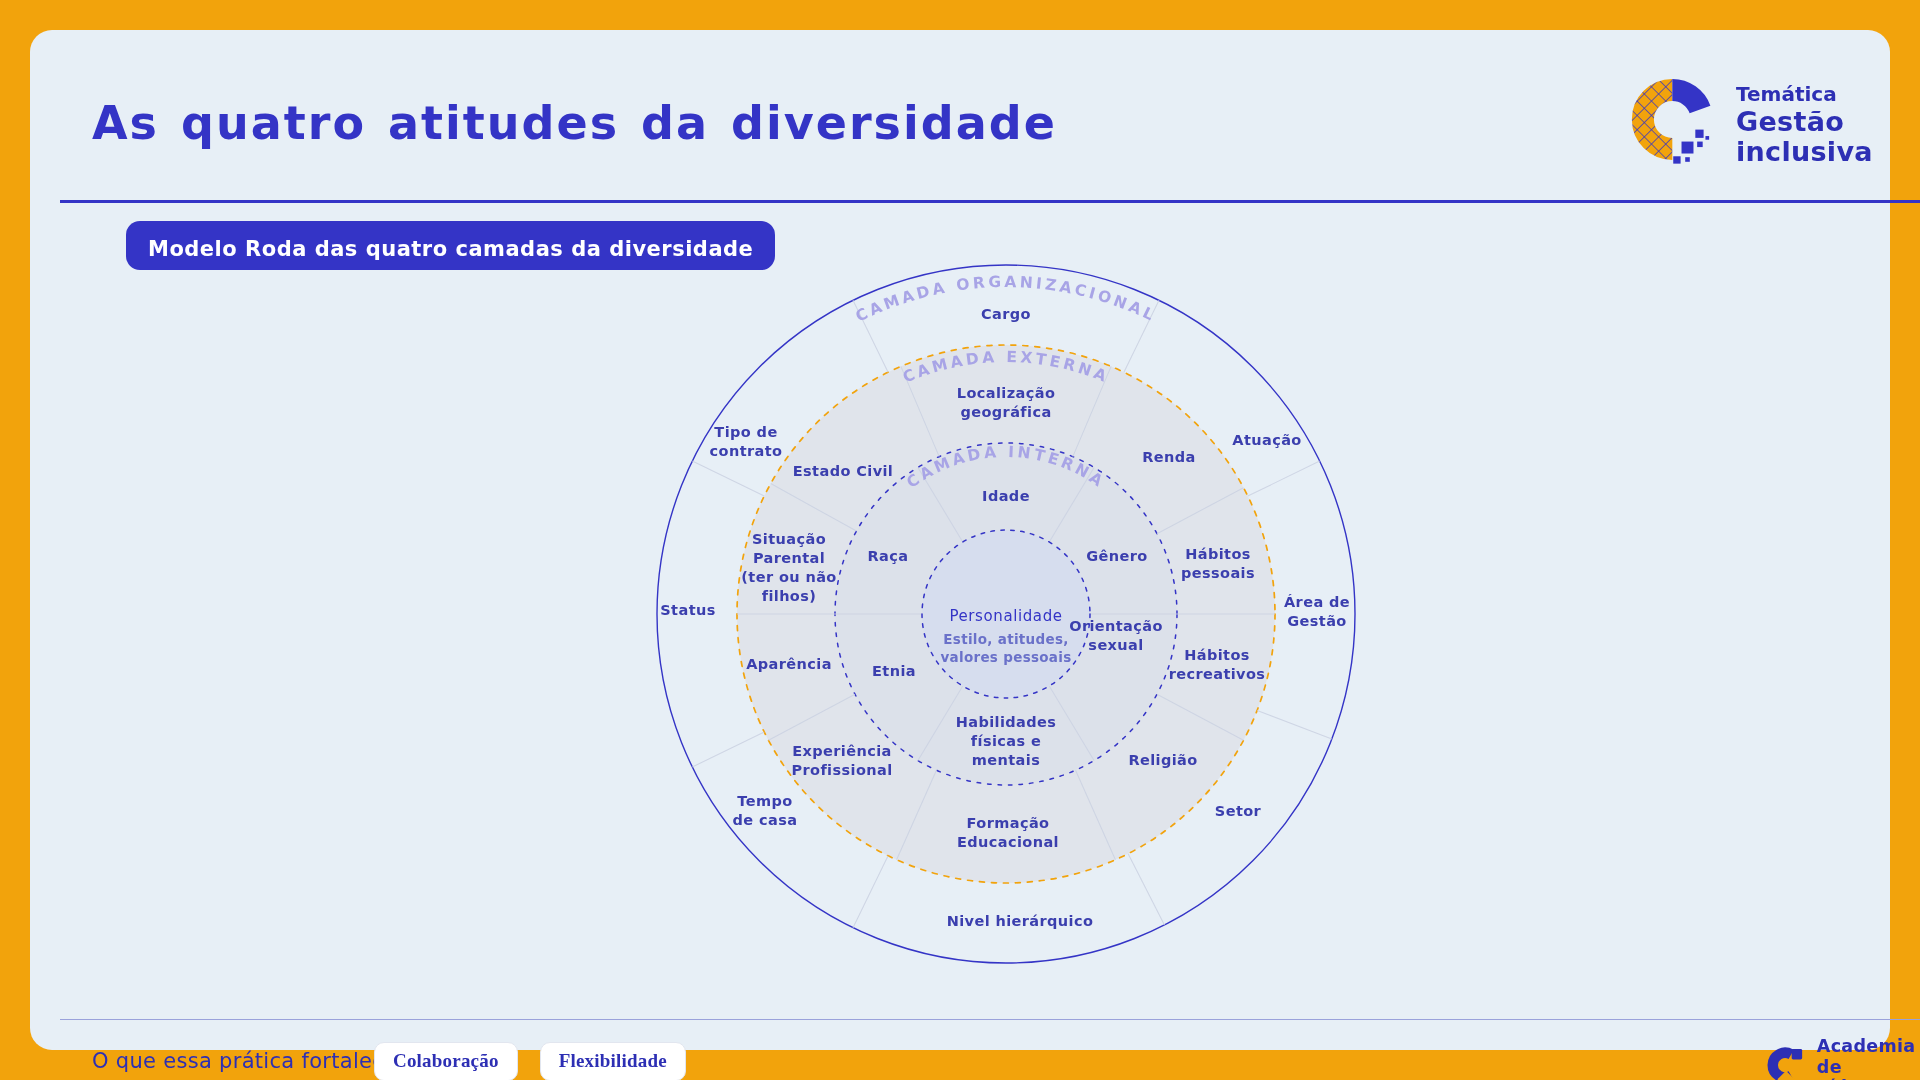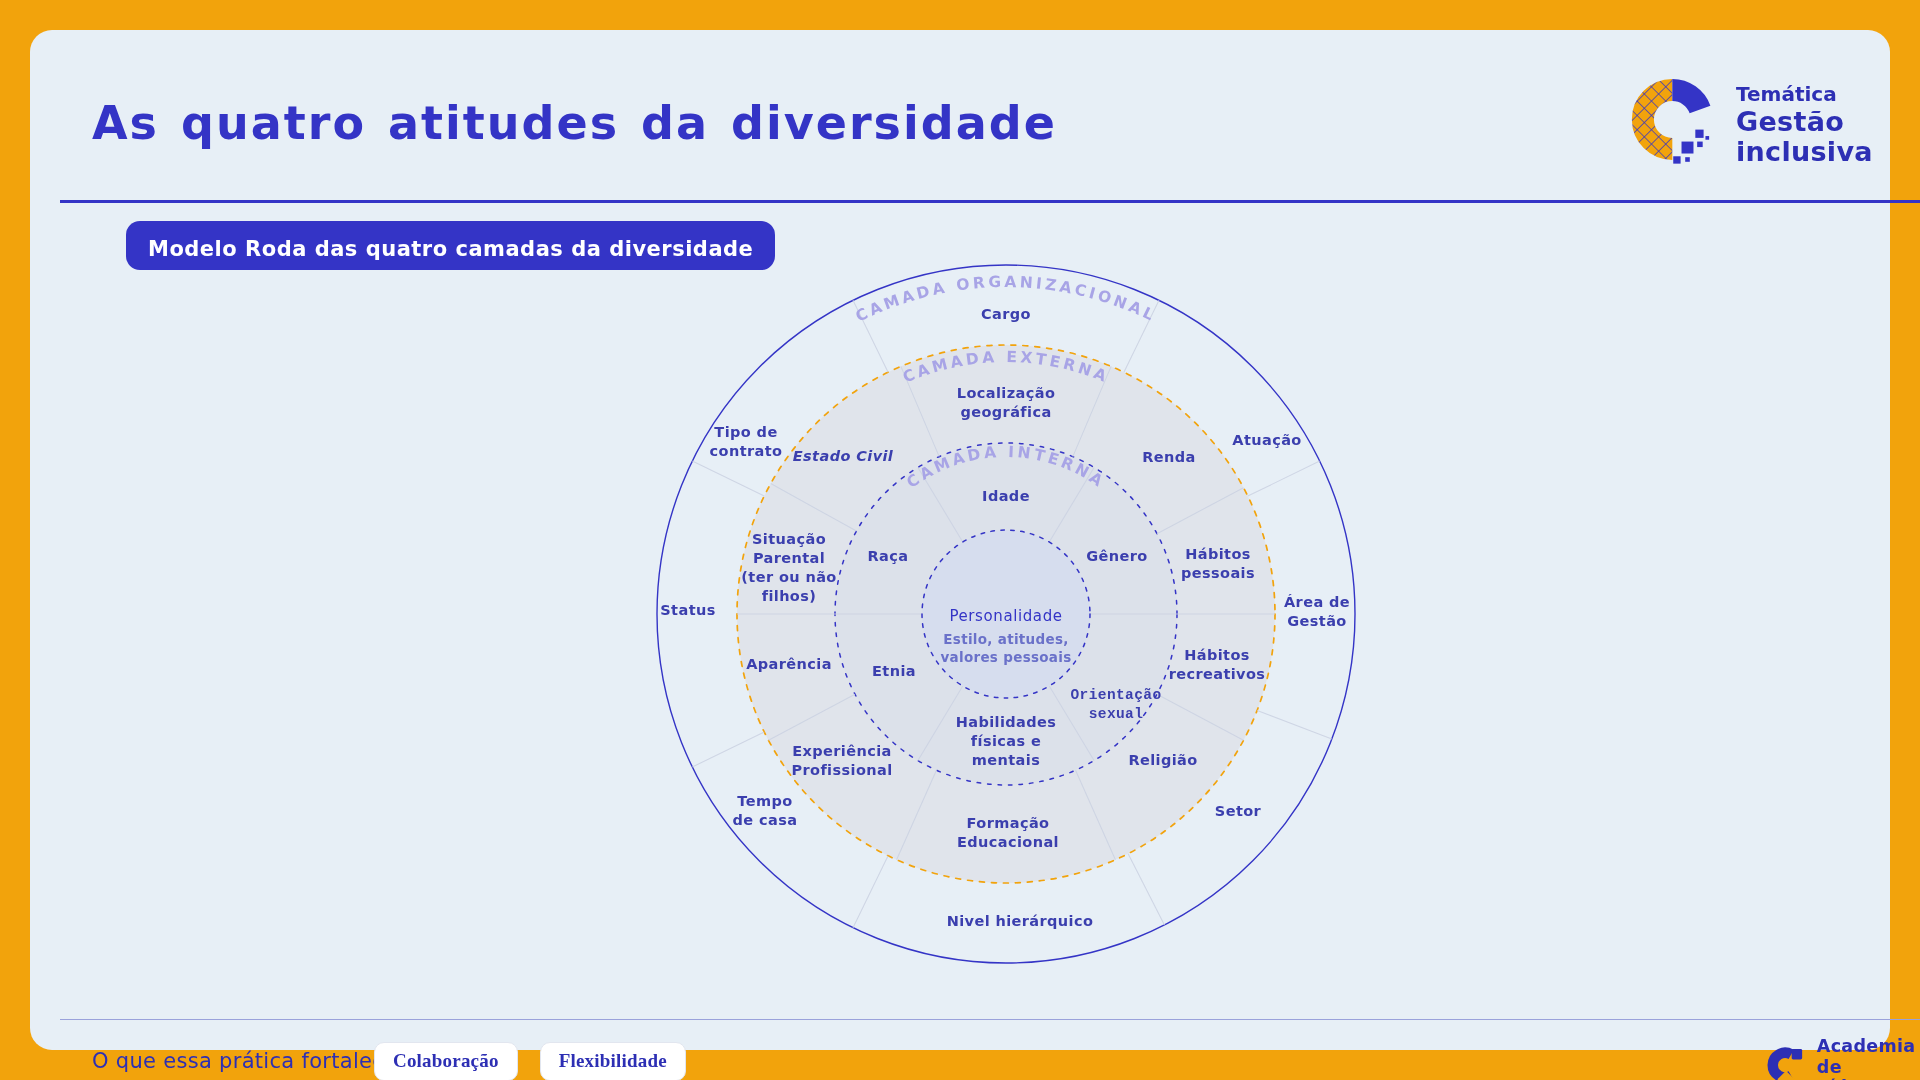--- a/index.html
+++ b/index.html
@@ -184,24 +184,24 @@
         <div class="wlabel ext" style="left: 1133px; top: 731px;">Religião</div>
         <div class="wlabel ext" style="left: 978px; top: 803px;">Formação
 Educacional</div>
         <div class="wlabel ext" style="left: 812px; top: 731px;">Experiência
 Profissional</div>
         <div class="wlabel ext" style="left: 759px; top: 635px;">Aparência</div>
         <div class="wlabel ext" style="left: 759px; top: 538px;">Situação
 Parental
 (ter ou não
 filhos)</div>
-        <div class="wlabel ext" style="left: 813px; top: 427px; font-style: italic;">Estado Civil</div>
+        <div class="wlabel ext" style="left: 813px; top: 442px;">Estado Civil</div>
         <div class="wlabel int" style="left: 976px; top: 467px;">Idade</div>
         <div class="wlabel int" style="left: 1087px; top: 527px;">Gênero</div>
-        <div class="wlabel int" style="left: 1086px; top: 675px; font-family: Liberation Mono, monospace;">Orientação
+        <div class="wlabel int" style="left: 1086px; top: 606px;">Orientação
 sexual</div>
         <div class="wlabel int" style="left: 976px; top: 712px;">Habilidades
 físicas e
 mentais</div>
         <div class="wlabel int" style="left: 840px; top: 642px; margin-left: 24px;">Etnia</div>
         <div class="wlabel int" style="left: 858px; top: 527px;">Raça</div>
       </div>
 
     <div class="center-box">
       <div class="center-title">Personalidade</div>

